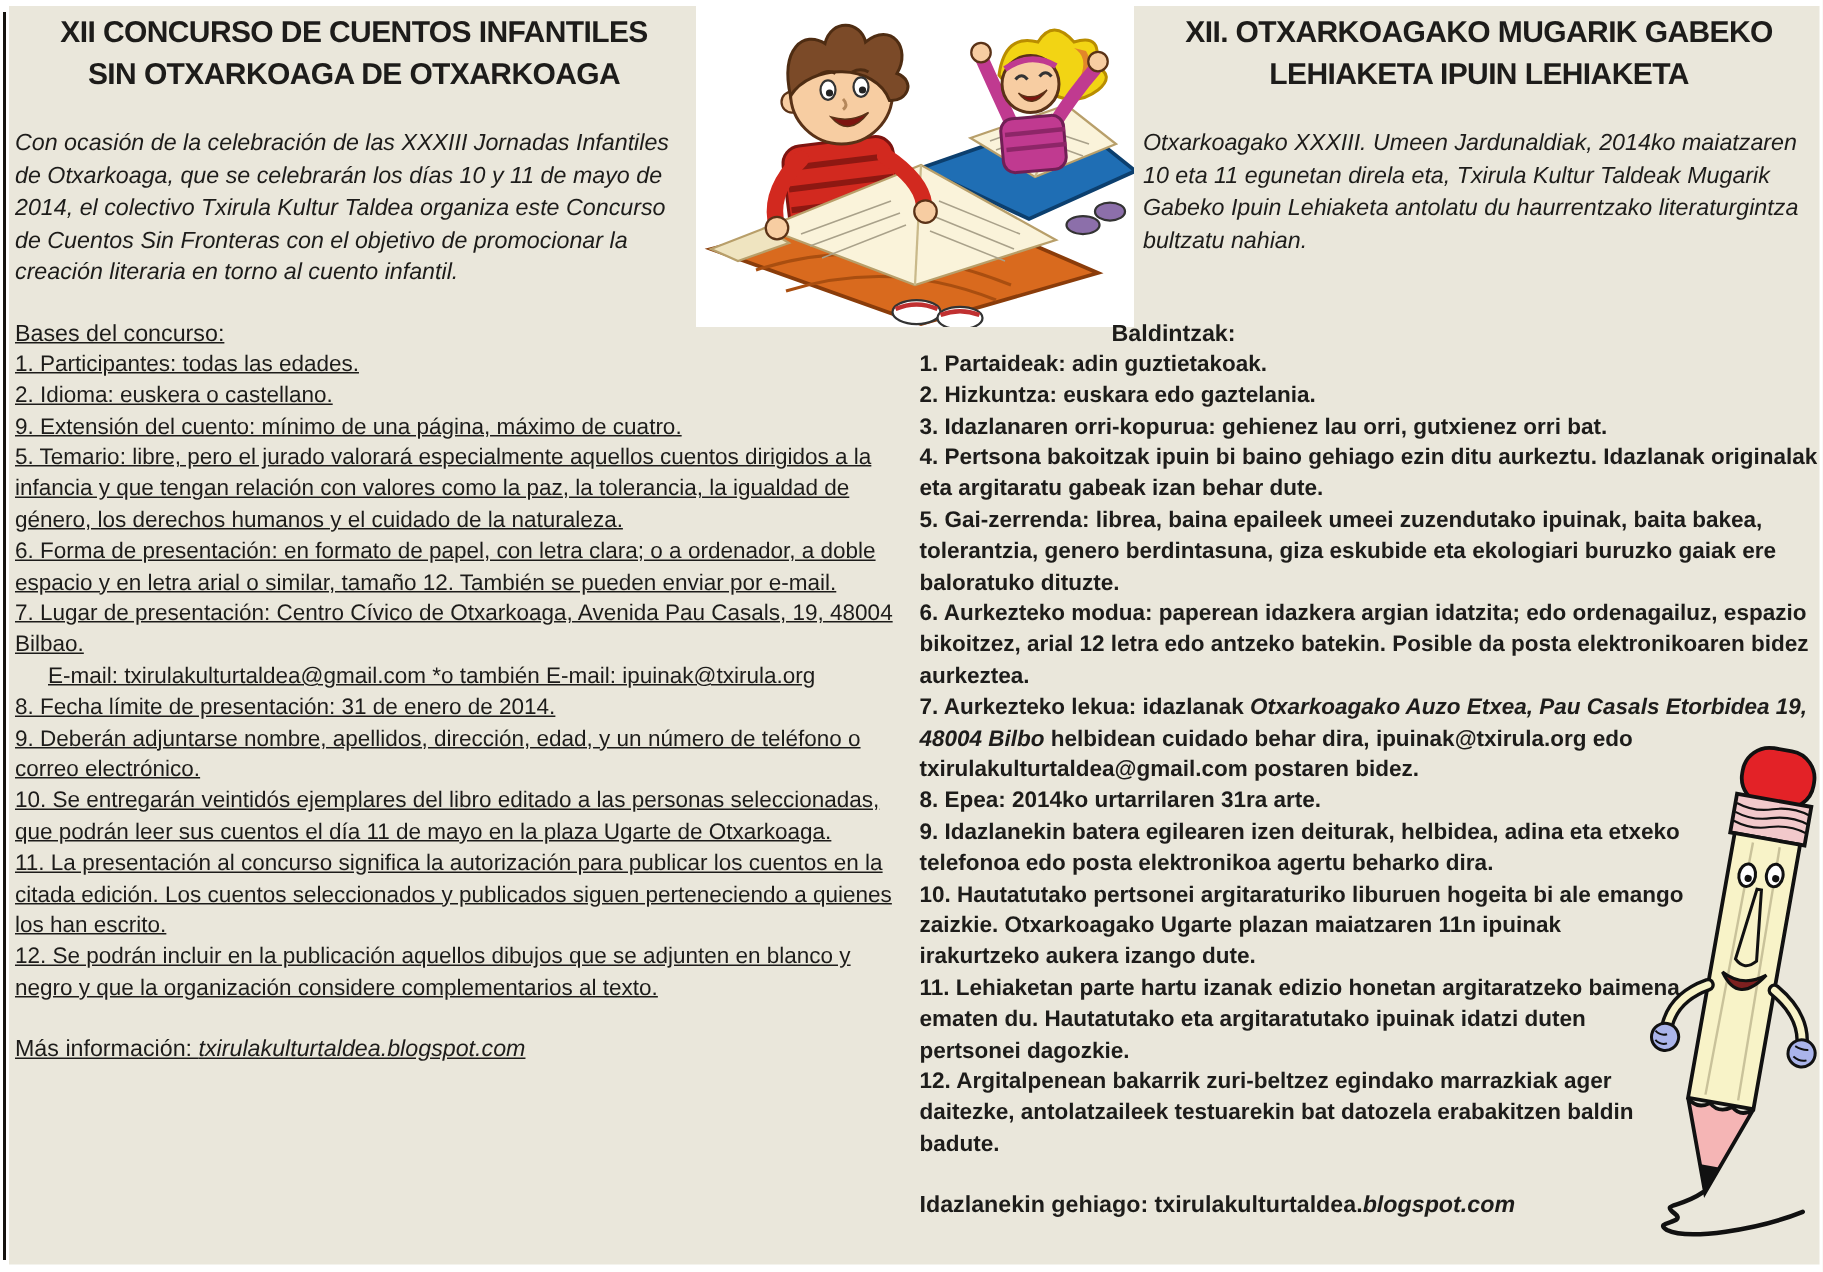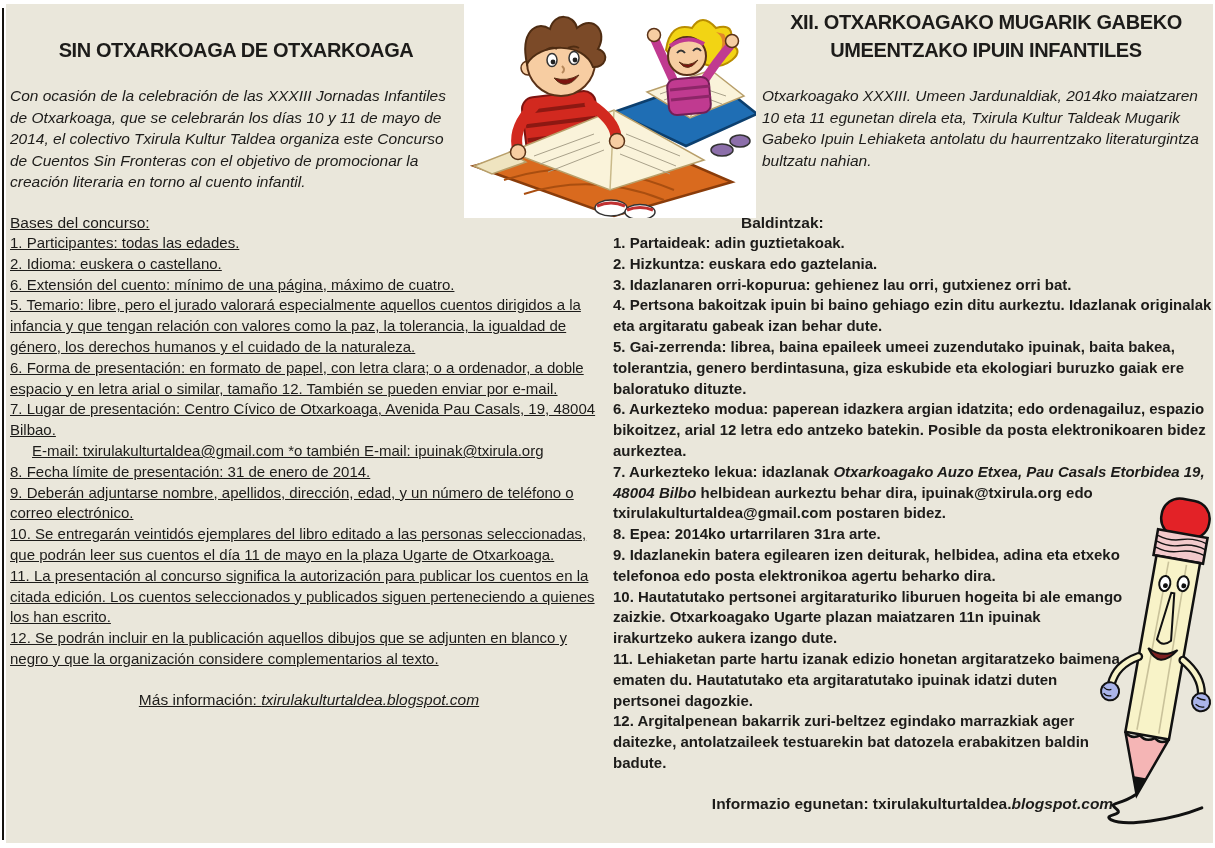--- a/index.html
+++ b/index.html
@@ -20,35 +20,35 @@
 
   .list-col{position:absolute;top:212px;}
   .list-col.left{left:10px;width:598px;text-decoration:underline;}
   .list-col.right{left:613px;width:599px;font-weight:bold;}
   p.heading{margin:0;font-size:15.5px;line-height:21px;}
   .list-col.right p.heading{padding-left:128px;}
   .rules p{margin:0;font-size:15px;line-height:20.8px;}
   .rules p.indent{padding-left:22px;}
   .list-col.right .rules p:nth-child(n+9){margin-right:88px;}
   .it{font-style:italic;}
-  p.footer{margin:19px 0 0 0;font-size:15.5px;line-height:21px;text-align:center;}
+  p.footer{margin:19px 0 0 0;font-size:15.5px;line-height:21px;}
 
   .pencil{position:absolute;left:1078px;top:484px;width:136px;height:342px;}
   .pencil svg{display:block;width:100%;height:100%;overflow:visible;}
 </style>
 </head>
 <body>
 
 <div class="page">
   <div class="paper"></div>
   <div class="edge-line"></div>
 
   <div class="col-top left">
     <h1 class="title">
-      <br>
+      <span>XII CONCURSO DE CUENTOS INFANTILES</span><br>
       <span>SIN OTXARKOAGA DE OTXARKOAGA</span>
     </h1>
     <p class="intro">Con ocasión de la celebración de las XXXIII Jornadas Infantiles de Otxarkoaga, que se celebrarán los días 10 y 11 de mayo de 2014, el colectivo Txirula Kultur Taldea organiza este Concurso de Cuentos Sin Fronteras con el objetivo de promocionar la creación literaria en torno al cuento infantil.</p>
   </div>
 
   <div class="illus-box">
     <svg viewBox="0 0 292 214" xmlns="http://www.w3.org/2000/svg">
 
       <polygon points="150,108 248,74 293,110 222,142" fill="#1f6eb4" stroke="#0c3f6e" stroke-width="2.5"></polygon>
       <polygon points="183,88 247,66 280,92 226,114" fill="#faf3da" stroke="#b89f6a" stroke-width="1.5"></polygon>
@@ -125,31 +125,31 @@
         <path d="M133,202 q14,-6 28,0" stroke="#c03030" stroke-width="3" fill="none"></path>
         <ellipse cx="176" cy="208" rx="15" ry="7.5" fill="#ffffff" stroke="#333" stroke-width="1.5"></ellipse>
         <path d="M163,206 q13,-5 26,0" stroke="#c03030" stroke-width="3" fill="none"></path>
       </g>
     </svg>
   </div>
 
   <div class="col-top right">
     <h1 class="title">
       <span>XII. OTXARKOAGAKO MUGARIK GABEKO</span><br>
-      <span>UMEENTZAKO IPUIN INFANTILES</span>
+      <span>LEHIAKETA IPUIN LEHIAKETA</span>
     </h1>
     <p class="intro">Otxarkoagako XXXIII. Umeen Jardunaldiak, 2014ko maiatzaren 10 eta 11 egunetan direla eta, Txirula Kultur Taldeak Mugarik Gabeko Ipuin Lehiaketa antolatu du haurrentzako literaturgintza bultzatu nahian.</p>
   </div>
 
   <div class="list-col left">
     <p class="heading">Bases del concurso:</p>
     <div class="rules">
         <p class=""><span>1. Participantes: todas las edades.</span></p>
         <p class=""><span>2. Idioma: euskera o castellano.</span></p>
-        <p class=""><span>6. Extensión del cuento: mínimo de una página, máximo de cuatro.</span></p>
+        <p class=""><span>9. Extensión del cuento: mínimo de una página, máximo de cuatro.</span></p>
         <p class=""><span>5. Temario: libre, pero el jurado valorará especialmente aquellos cuentos dirigidos a la infancia y que tengan relación con valores como la paz, la tolerancia, la igualdad de género, los derechos humanos y el cuidado de la naturaleza.</span></p>
         <p class=""><span>6. Forma de presentación: en formato de papel, con letra clara; o a ordenador, a doble espacio y en letra arial o similar, tamaño 12. También se pueden enviar por e-mail.</span></p>
         <p class=""><span>7. Lugar de presentación: Centro Cívico de Otxarkoaga, Avenida Pau Casals, 19, 48004 Bilbao.</span></p>
         <p class="indent"><span>E-mail: txirulakulturtaldea@gmail.com *o también E-mail: ipuinak@txirula.org</span></p>
         <p class=""><span>8. Fecha límite de presentación: 31 de enero de 2014.</span></p>
         <p class=""><span>9. Deberán adjuntarse nombre, apellidos, dirección, edad, y un número de teléfono o correo electrónico.</span></p>
         <p class=""><span>10. Se entregarán veintidós ejemplares del libro editado a las personas seleccionadas, que podrán leer sus cuentos el día 11 de mayo en la plaza Ugarte de Otxarkoaga.</span></p>
         <p class=""><span>11. La presentación al concurso significa la autorización para publicar los cuentos en la citada edición. Los cuentos seleccionados y publicados siguen perteneciendo a quienes los han escrito.</span></p>
         <p class=""><span>12. Se podrán incluir en la publicación aquellos dibujos que se adjunten en blanco y negro y que la organización considere complementarios al texto.</span></p>
       </div>
@@ -158,28 +158,28 @@
 
   <div class="list-col right">
     <p class="heading">Baldintzak:</p>
     <div class="rules">
         <p class=""><span>1. Partaideak: adin guztietakoak.</span></p>
         <p class=""><span>2. Hizkuntza: euskara edo gaztelania.</span></p>
         <p class=""><span>3. Idazlanaren orri-kopurua: gehienez lau orri, gutxienez orri bat.</span></p>
         <p class=""><span>4. Pertsona bakoitzak ipuin bi baino gehiago ezin ditu aurkeztu. Idazlanak originalak eta argitaratu gabeak izan behar dute.</span></p>
         <p class=""><span>5. Gai-zerrenda: librea, baina epaileek umeei zuzendutako ipuinak, baita bakea, tolerantzia, genero berdintasuna, giza eskubide eta ekologiari buruzko gaiak ere baloratuko dituzte.</span></p>
         <p class=""><span>6. Aurkezteko modua: paperean idazkera argian idatzita; edo ordenagailuz, espazio bikoitzez, arial 12 letra edo antzeko batekin. Posible da posta elektronikoaren bidez aurkeztea.</span></p>
-        <p class=""><span>7. Aurkezteko lekua: idazlanak </span><span class="it">Otxarkoagako Auzo Etxea, Pau Casals Etorbidea 19, 48004 Bilbo</span><span> helbidean aurkeztu behar dira, ipuinak@txirula.org edo txirulakulturtaldea@gmail.com postaren bidez.</span></p>
+        <p class=""><span>7. Aurkezteko lekua: idazlanak </span><span class="it">Otxarkoagako Auzo Etxea, Pau Casals Etorbidea 19, 48004 Bilbo</span><span> helbidean cuidado behar dira, ipuinak@txirula.org edo txirulakulturtaldea@gmail.com postaren bidez.</span></p>
         <p class=""><span>8. Epea: 2014ko urtarrilaren 31ra arte.</span></p>
         <p class=""><span>9. Idazlanekin batera egilearen izen deiturak, helbidea, adina eta etxeko telefonoa edo posta elektronikoa agertu beharko dira.</span></p>
         <p class=""><span>10. Hautatutako pertsonei argitaraturiko liburuen hogeita bi ale emango zaizkie. Otxarkoagako Ugarte plazan maiatzaren 11n ipuinak irakurtzeko aukera izango dute.</span></p>
         <p class=""><span>11. Lehiaketan parte hartu izanak edizio honetan argitaratzeko baimena ematen du. Hautatutako eta argitaratutako ipuinak idatzi duten pertsonei dagozkie.</span></p>
         <p class=""><span>12. Argitalpenean bakarrik zuri-beltzez egindako marrazkiak ager daitezke, antolatzaileek testuarekin bat datozela erabakitzen baldin badute.</span></p>
       </div>
-    <p class="footer"><span>Informazio egunetan: txirulakulturtaldea.</span><span class="it">blogspot.com</span></p>
+    <p class="footer"><span>Idazlanekin gehiago: txirulakulturtaldea.</span><span class="it">blogspot.com</span></p>
   </div>
 
   <div class="pencil">
     <svg viewBox="0 0 133 340" xmlns="http://www.w3.org/2000/svg">
       <g transform="rotate(10 50 310)">
         <rect x="33" y="10" width="48" height="38" rx="18" fill="#e32227" stroke="#111" stroke-width="2.5"></rect>
         <rect x="32" y="44" width="50" height="26" fill="#f2c9cb" stroke="#111" stroke-width="2.5"></rect>
         <path d="M33,50 q12,4 24,0 q13,-4 25,0" stroke="#111" stroke-width="1.4" fill="none"></path>
         <path d="M33,56 q12,4 24,0 q13,-4 25,0" stroke="#111" stroke-width="1.4" fill="none"></path>
         <path d="M33,62 q12,4 24,0 q13,-4 25,0" stroke="#111" stroke-width="1.4" fill="none"></path>

